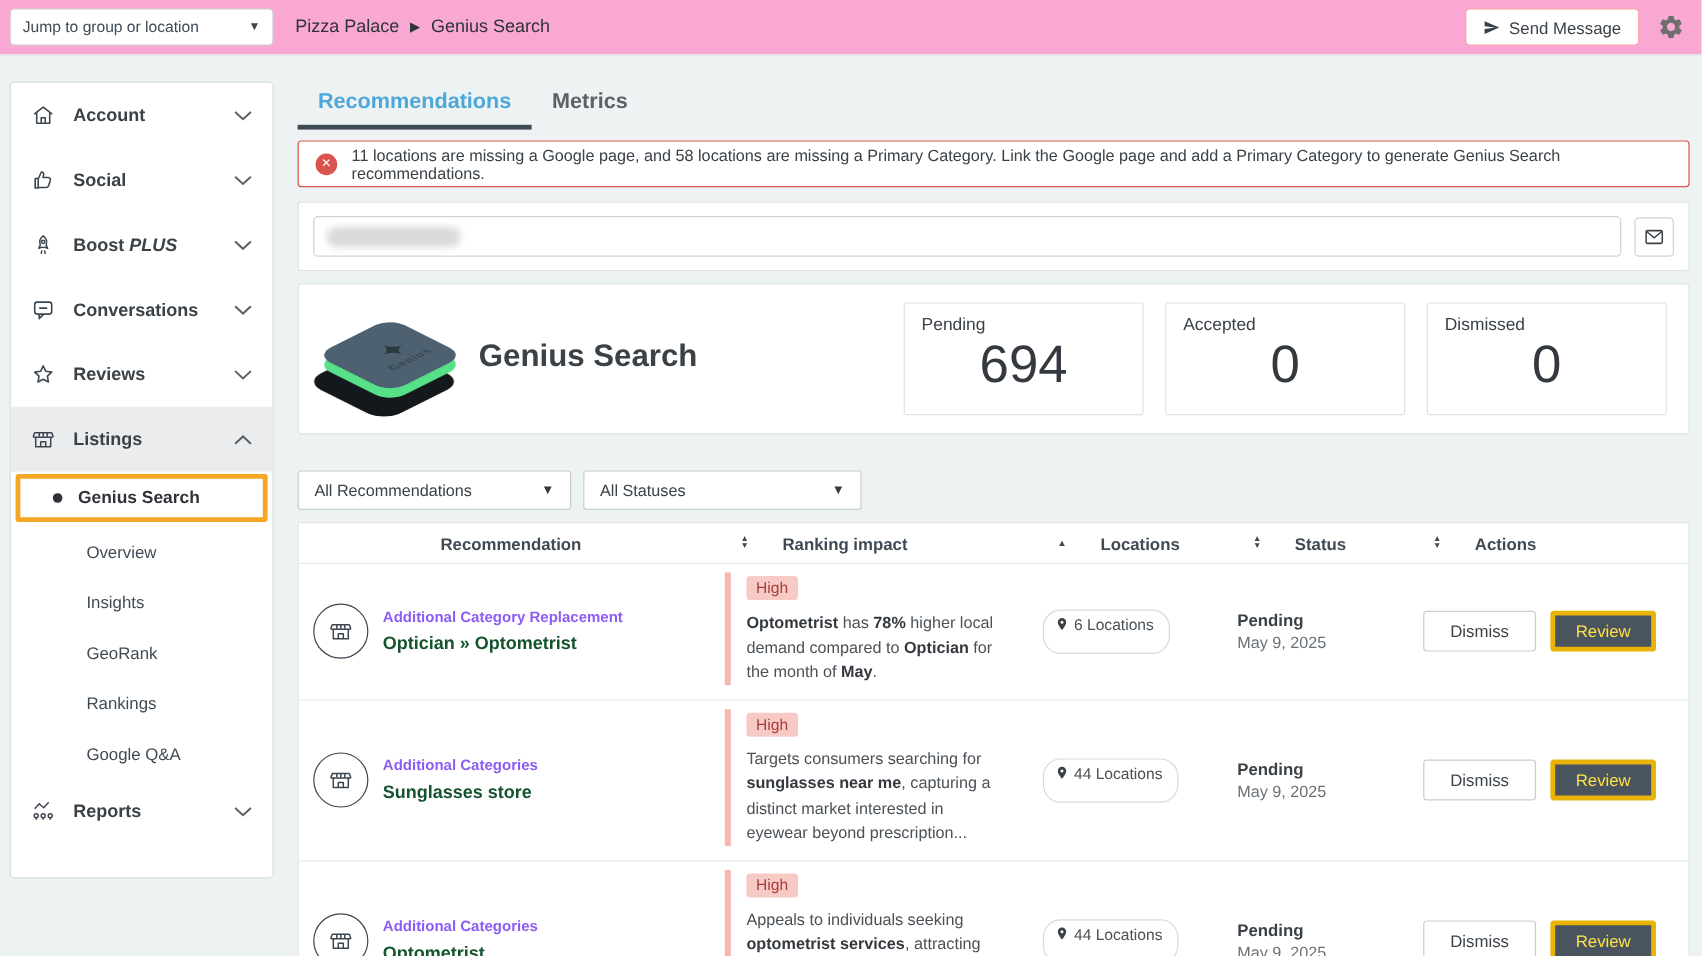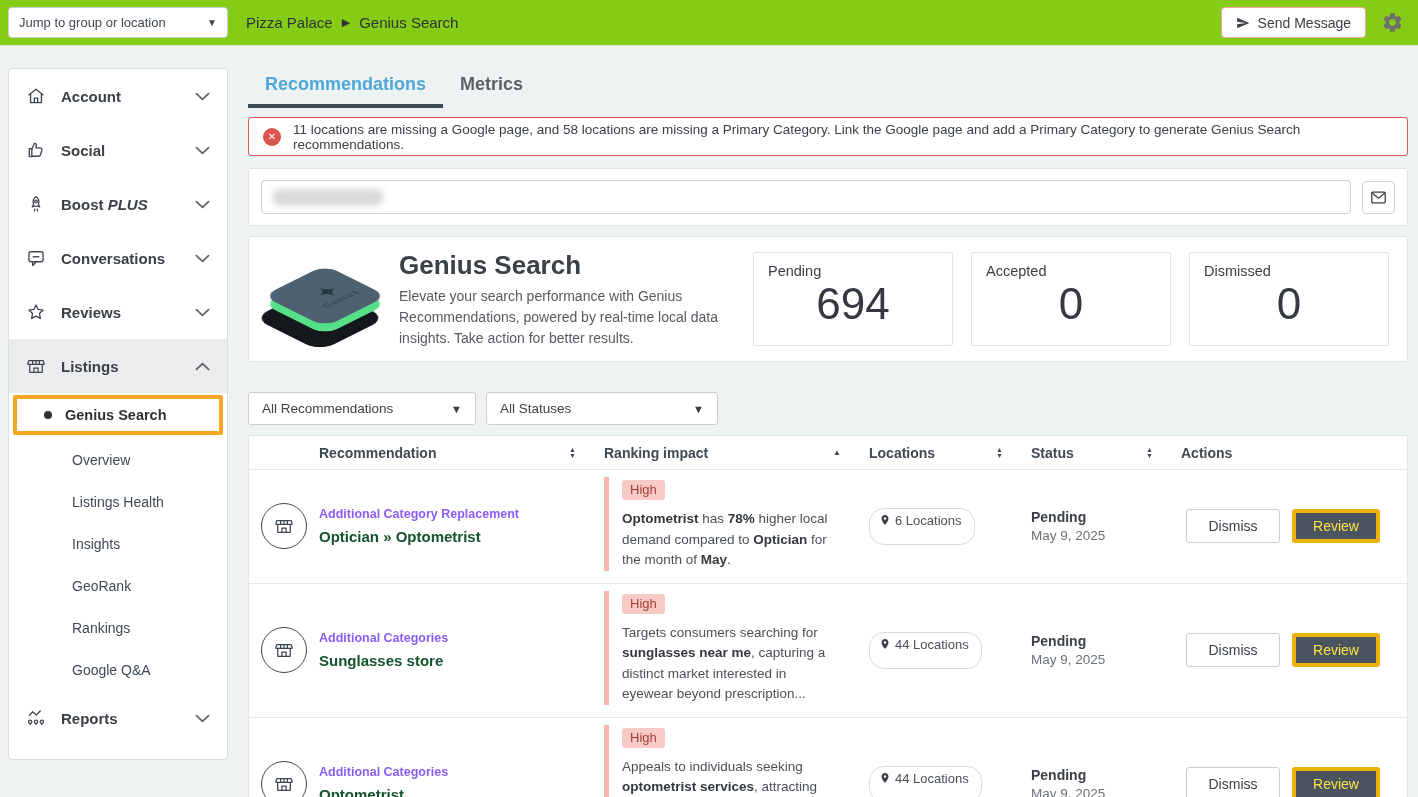--- a/index.html
+++ b/index.html
@@ -1,35 +1,35 @@
 <!DOCTYPE html>
 <html><head>
 <meta charset="utf-8">
 <style>
   * { margin:0; padding:0; box-sizing:border-box; }
   html,body { width:1418px; height:797px; overflow:hidden; background:#edf2f2;
     font-family:"Liberation Sans","DejaVu Sans",sans-serif; color:#3a4147; }
 
   
-  .topbar { height:46px; background:#84cc16; border-bottom:1px solid #e3e6e8;
+  .topbar { height:46px; background:#f9a8d4; border-bottom:1px solid #e3e6e8;
     display:flex; align-items:center; padding:0 14px 0 8px; }
   .jump { width:220px; height:31px; border:1px solid #c9ced1; border-radius:4px; background:#fff;
     display:flex; align-items:center; padding:0 10px; font-size:13px; color:#3f4a54; cursor:pointer; }
   .jump .caret { margin-left:auto; font-size:10px; color:#444; }
   .breadcrumb { margin-left:18px; display:flex; align-items:center; gap:9px; font-size:15px; color:#2f3337; }
   .crumb-sep { font-size:11px; color:#2f3337; }
   .send-btn { margin-left:auto; height:31px; border:1px solid #fca5a5; border-radius:4px; background:#fff;
     display:flex; align-items:center; gap:8px; padding:0 14px; font-size:14px; color:#3a4147; cursor:pointer; }
   .gear { margin-left:15px; display:flex; align-items:center; cursor:pointer; }
 
   
   .page { display:flex; gap:20px; padding:22px 10px 0 8px; align-items:flex-start; }
 
   
-  .sidebar { width:220px; background:#fff; border:1px solid #d9dee0; border-radius:4px; padding-bottom:14px; }
+  .sidebar { width:220px; background:#fff; border:1px solid #d9dee0; border-radius:4px; padding-bottom:28px; }
   .nav-item { height:54px; display:flex; align-items:center; gap:15px; padding:0 17px; cursor:pointer; }
   .nav-item.active { background:#ebeced; }
   .nav-item .nav-label { font-size:15px; font-weight:700; color:#3a4147; }
   .nav-item .nav-label em { font-style:italic; font-weight:700; }
   .nav-item .chev { margin-left:auto; display:flex; }
   .icon { display:inline-flex; align-items:center; justify-content:center; }
   .icon svg { display:block; }
 
   .active-box { margin:2px 4px 4px 4px; border:4px solid #f5a623; border-radius:2px; background:#fff;
     display:flex; align-items:center; gap:13px; padding:8px 8px 8px 27px; cursor:pointer; }
@@ -81,21 +81,21 @@
   
   .filters { margin-top:30px; display:flex; gap:10px; }
   .filter-select { height:33px; border:1px solid #c9ced1; border-radius:3px; background:#fff;
     display:flex; align-items:center; padding:0 13px; font-size:13.5px; color:#3a4147; cursor:pointer;gap:19px; }
   .filter-select .caret { margin-left:auto; font-size:11px; color:#33393f; }
   .filter-select.w1 { width:228px; } .filter-select.w2 { width:232px; }
 
   
   .table-card { margin-top:10px; background:#fff; border:1px solid #e2e6e8; border-radius:2px; }
   .t-head, .t-row { display:grid; grid-template-columns:70px 285px 265px 162px 150px 1fr; }
-  .t-head { height:33px; align-items:center; }
+  .t-head { height:33px; align-items:center;margin-left:48px; }
   .th { display:flex; align-items:center; font-size:14px; font-weight:700; color:#3f4a54; padding-right:28px; }
   .th .sort { margin-left:auto; display:inline-flex; flex-direction:column; line-height:6px; font-size:7px; color:#3f4a54; }
   .th .sort-asc { margin-left:auto; font-size:8px; color:#3f4a54; }
   .t-row { border-top:1px solid #e7eaec; min-height:110px; }
   .c-icon { display:flex; align-items:center; justify-content:center; }
   .row-circle { width:46px; height:46px; border:1.6px solid #3d4751; border-radius:50%;
     display:flex; align-items:center; justify-content:center; }
   .c-rec { display:flex; flex-direction:column; justify-content:center; gap:7px; padding-right:20px; }
   .rec-type { font-size:12.5px; font-weight:700; color:#8b5cf6; }
   .rec-name { font-size:15px; font-weight:700; color:#14532d; }
@@ -236,21 +236,20 @@
             </svg>
           </span>
         </div>
       </div>
     <div>
         <div class="active-box">
           <span class="bullet"></span>
       <span class="sub-label">Genius Search</span>
         </div>
         <div class="sub-item">Overview</div>
-        <div class="sub-item">Listings Health</div>
         <div class="sub-item">Insights</div>
         <div class="sub-item">GeoRank</div>
         <div class="sub-item">Rankings</div>
         <div class="sub-item">Google Q&amp;A</div>
       </div>
     <div>
         <div class="nav-item">
           <span class="icon">
             <svg width="20" height="20" viewBox="0 0 24 24" fill="none" stroke="#3d4751" stroke-width="1.5">
               <path d="M3.5 9.5 8 4.5l4.5 4 5-5.5" stroke-linejoin="round"></path>
@@ -304,21 +303,20 @@
       <div class="logo">
         <div class="logo-shadow"></div>
         <div class="logo-glow"></div>
         <div class="logo-top">
           <span class="logo-star">✦</span>
           <span class="logo-word">Genius</span>
         </div>
       </div>
       <div class="hero-text">
         <div class="hero-title">Genius Search</div>
-        <div class="hero-desc">Elevate your search performance with Genius Recommendations, powered by real-time local data insights. Take action for better results.</div>
       </div>
       <div class="hero-stats">
           <div class="stat-box">
             <div class="stat-label">Pending</div>
     <div class="stat-value">694</div>
           </div>
           <div class="stat-box">
             <div class="stat-label">Accepted</div>
     <div class="stat-value">0</div>
           </div>

